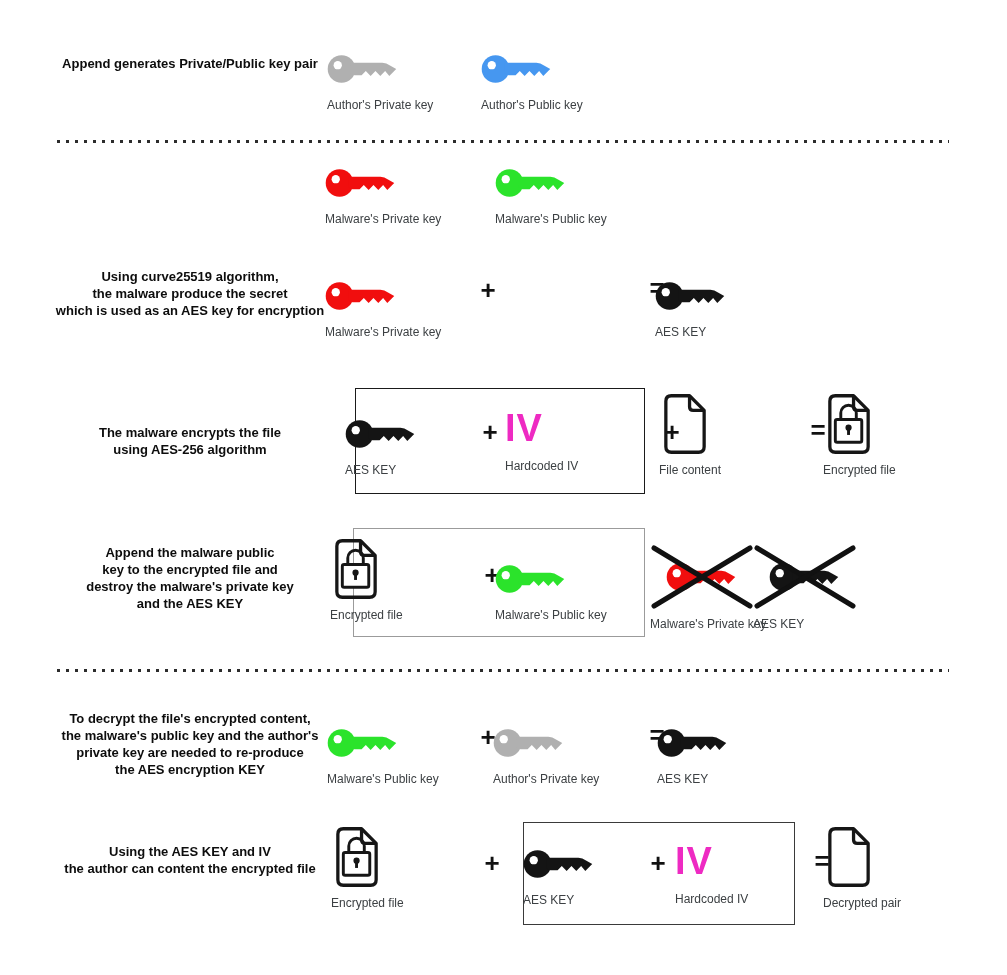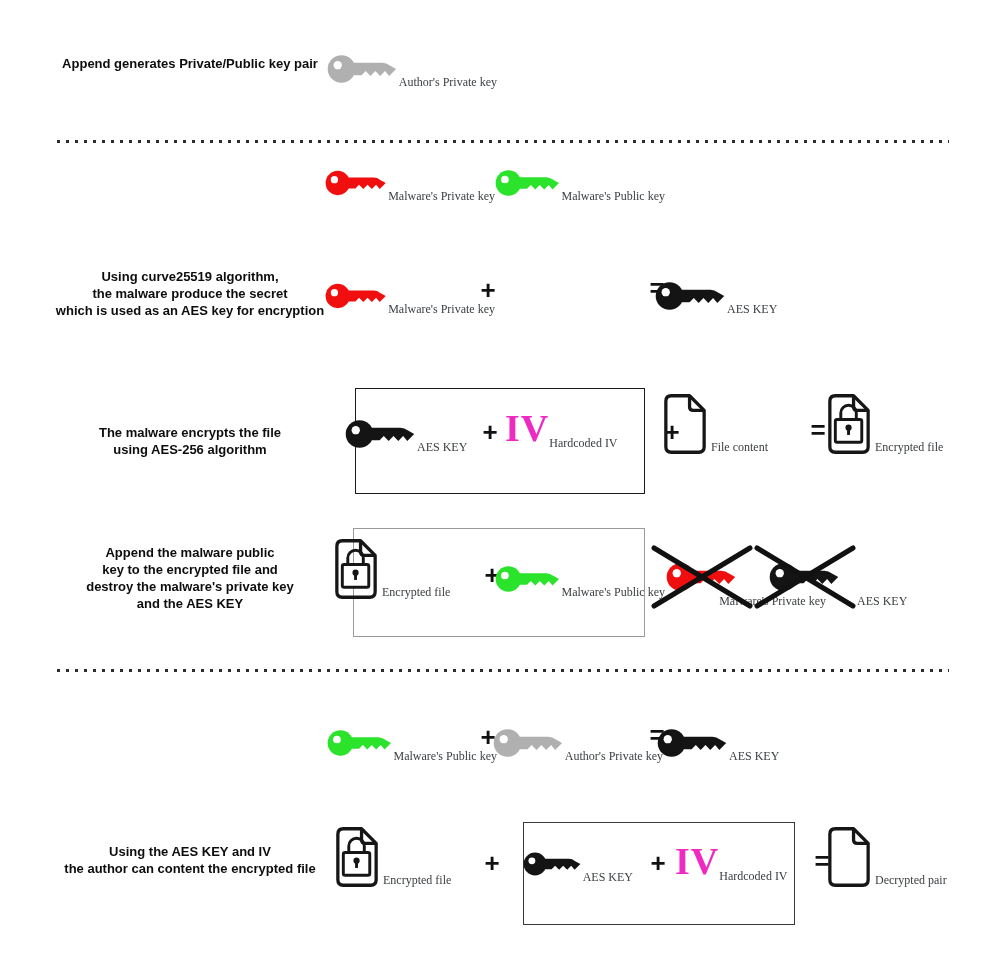--- a/index.html
+++ b/index.html
@@ -1,21 +1,21 @@
 <!DOCTYPE html>
 <html><head>
 <meta charset="utf-8">
 <style>
   html,body{margin:0;padding:0;background:#fff;}
   .canvas{position:relative;width:1007px;height:975px;background:#fff;
           font-family:"Liberation Sans",sans-serif;overflow:hidden;}
   .cap{position:absolute;left:20px;width:340px;text-align:center;
        font-weight:bold;font-size:13px;line-height:17px;color:#0d0d0d;
        white-space:pre-line;}
-  .item{position:absolute;display:flex;flex-direction:row;align-items:flex-end;font-family:Liberation Serif, serif;}
+  .item{position:absolute;display:flex;flex-direction:column;align-items:flex-start;}
   .key{width:72px;height:42px;}
   .doc{width:52px;height:62px;}
   .lbl{margin-top:8px;font-size:12px;color:#3c4043;white-space:nowrap;}
   .op{position:absolute;width:36px;text-align:center;font-size:26px;
       font-weight:bold;color:#111;line-height:30px;}
   .frame{position:absolute;background:transparent;}
   .f1{border:1.6px solid #1a1a1a;}
   .f2{border:1.6px solid #9b9b9b;}
   .f3{border:1.6px solid #3a3a3a;}
   .dotsep{position:absolute;left:57px;width:892px;height:3px;
@@ -56,20 +56,28 @@
 
   <div class="cap" style="top:55px">Append generates Private/Public key pair</div>
   <div class="item" style="left:327px;top:48px;width:170px">
     <svg class="key" viewBox="0 0 104 58">
         <g fill="#b0b0b0">
           <use href="#key-body"></use>
         </g>
       </svg>
     <div class="lbl">Author's Private key</div>
   </div>
+  <div class="item" style="left:481px;top:48px;width:170px">
+    <svg class="key" viewBox="0 0 104 58">
+        <g fill="#4697f0">
+          <use href="#key-body"></use>
+        </g>
+      </svg>
+    <div class="lbl">Author's Public key</div>
+  </div>
 
   <div class="dotsep" style="top:140px"></div>
 
   <div class="item" style="left:325px;top:162px;width:170px">
     <svg class="key" viewBox="0 0 104 58">
         <g fill="#f10e0e">
           <use href="#key-body"></use>
         </g>
       </svg>
     <div class="lbl">Malware's Private key</div>
@@ -180,20 +188,24 @@
       <svg class="cross" viewBox="0 0 104 64">
           <line x1="4" y1="3" x2="100" y2="61"></line>
           <line x1="100" y1="3" x2="4" y2="61"></line>
         </svg>
     </div>
     <div class="lbl">AES KEY</div>
   </div>
 
   <div class="dotsep" style="top:669px"></div>
 
+  <div class="cap" style="top:710px">To decrypt the file's encrypted content,
+the malware's public key and the author's
+private key are needed to re-produce
+the AES encryption KEY</div>
   <div class="item" style="left:327px;top:722px;width:170px">
     <svg class="key" viewBox="0 0 104 58">
         <g fill="#2be32b">
           <use href="#key-body"></use>
         </g>
       </svg>
     <div class="lbl">Malware's Public key</div>
   </div>
   <div class="op" style="left:470px;top:722px">+</div>
   <div class="item" style="left:493px;top:722px;width:170px">

